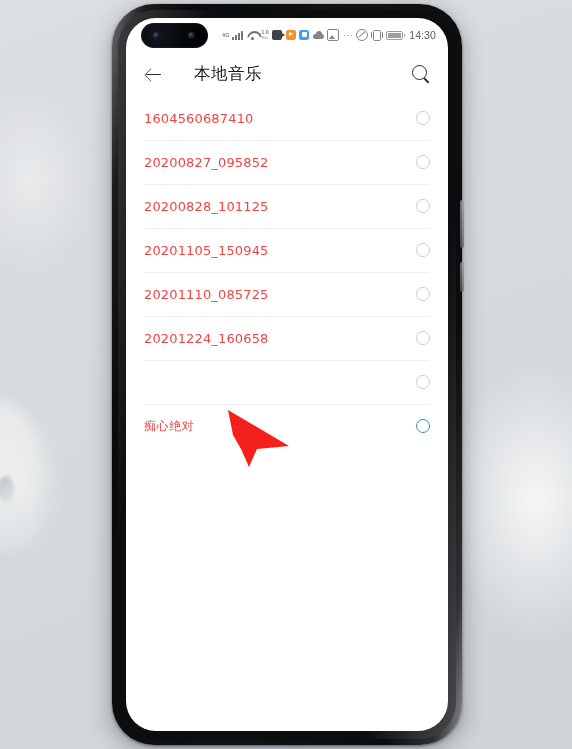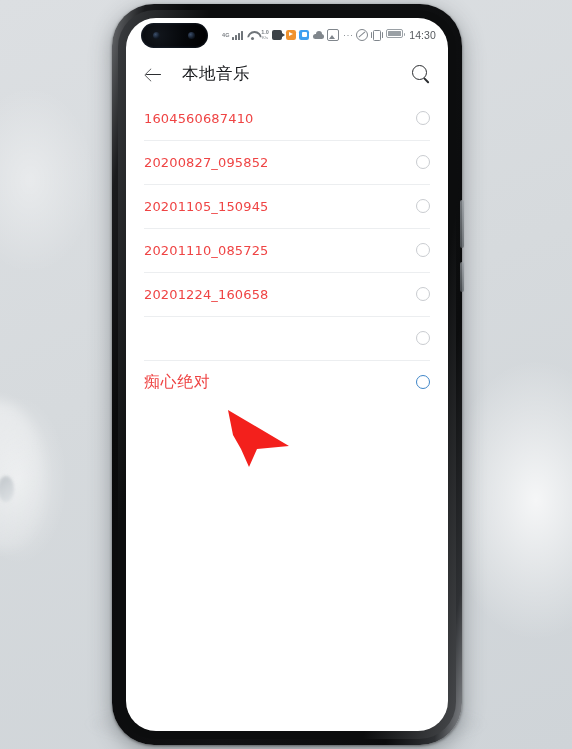--- a/index.html
+++ b/index.html
@@ -42,21 +42,21 @@
 
   
   .statusbar{position:relative;height:34px;display:flex;align-items:center;padding:0 12px 0 14px;}
   .punch{position:absolute;left:15px;top:5px;width:67px;height:25px;border-radius:13px;
     background:radial-gradient(circle at 17px 12px,#12161c 0%,#05070a 52%,#000 100%),
                linear-gradient(90deg,#06080b,#010203);
     box-shadow:inset 0 0 3px rgba(60,80,110,.5);}
   .lens{position:absolute;top:9px;width:7px;height:7px;border-radius:50%;
     background:radial-gradient(circle at 35% 35%,#3c4f6b 0%,#121a26 60%,#05080c 100%);}
   .lens.a{left:12px;} .lens.b{left:47px;}
-  .sb-right{margin-left:auto;display:flex;gap:3px;}
+  .sb-right{margin-left:auto;display:flex;align-items:center;gap:3px;}
   .sb-mid{position:absolute;left:96px;top:0;height:34px;display:flex;align-items:center;gap:3.5px;}
   .sig-4g{font-size:5.5px;color:#7d8287;font-weight:700;letter-spacing:.2px;margin-right:-1px;}
   .bars{display:inline-flex;align-items:flex-end;gap:1px;height:9px;}
   .bars i{display:block;width:2px;background:#6f7479;border-radius:.5px;}
   .bars i:nth-child(1){height:3px} .bars i:nth-child(2){height:5px}
   .bars i:nth-child(3){height:7px} .bars i:nth-child(4){height:9px}
   .wifi{position:relative;width:11px;height:9px;}
   .wifi::before{content:"";position:absolute;left:0;top:0;width:11px;height:11px;border-radius:50%;
     border:2.2px solid #6f7479;clip-path:polygon(0 0,100% 0,100% 45%,0 45%);}
   .wifi::after{content:"";position:absolute;left:4px;top:6px;width:3px;height:3px;border-radius:50%;background:#6f7479;}
@@ -84,33 +84,33 @@
   .batt{width:17px;height:9px;border:1.3px solid #9aa0a5;border-radius:2px;position:relative;padding:1px;box-sizing:border-box;}
   .batt::after{content:"";position:absolute;right:-3px;top:2.6px;width:1.6px;height:3px;background:#9aa0a5;border-radius:0 1px 1px 0;}
   .batt i{display:block;height:100%;width:100%;background:#9aa0a5;border-radius:.5px;}
   .clock{font-size:10.5px;color:#55595e;margin-left:3px;letter-spacing:.1px;}
 
   
   .appbar{height:44px;display:flex;align-items:center;padding:0 16px;}
   .back{width:22px;height:22px;position:relative;cursor:pointer;flex:0 0 auto;}
   .back::before{content:"";position:absolute;left:4px;top:10.5px;width:15px;height:1.5px;background:#2b2d30;border-radius:1px;}
   .back::after{content:"";position:absolute;left:4px;top:6.5px;width:9px;height:9px;border-left:1.5px solid #2b2d30;border-bottom:1.5px solid #2b2d30;transform:rotate(45deg);border-radius:1px;}
-  .title{font-size:16.5px;color:#1a1c1f;margin-left:18px;letter-spacing:.5px;
+  .title{font-size:16.5px;color:#1a1c1f;margin-left:30px;letter-spacing:.5px;
     font-family:"DejaVu Sans","Liberation Sans",sans-serif;}
   .search{margin-left:auto;width:22px;height:22px;position:relative;cursor:pointer;}
   .search::before{content:"";position:absolute;left:2px;top:2px;width:13px;height:13px;border-radius:50%;border:1.6px solid #2b2d30;}
   .search::after{content:"";position:absolute;left:14px;top:14px;width:7px;height:1.6px;background:#2b2d30;border-radius:1px;transform:rotate(45deg);transform-origin:left center;}
 
   
   .list{padding:0 0 0 0;}
   .row{height:44px;display:flex;align-items:center;margin:0 18px;position:relative;cursor:pointer;}
   .row+.row::before{content:"";position:absolute;left:0;right:0;top:0;height:1px;background:#eceef0;}
   .row-label{font-size:13px;color:#ef4444;letter-spacing:.15px;
     font-family:"DejaVu Sans","Liberation Sans",sans-serif;}
-  .row-label.cjk{font-size:16px;letter-spacing:.6px;}
+  .row-label.cjk{font-size:12px;letter-spacing:.6px;}
   .radio{margin-left:auto;width:14px;height:14px;border-radius:50%;border:1.3px solid #c9ccd0;box-sizing:border-box;}
   .radio.hover{border-color:#3f86c8;border-width:1.5px;}
   .radio.checked{border:none;background:#2979e6;position:relative;width:15px;height:15px;}
   .radio.checked::after{content:"";position:absolute;left:4.2px;top:4.2px;width:6.6px;height:6.6px;border-radius:50%;background:#fff;}
 
   
   .cursor{position:absolute;left:113px;top:17px;width:70px;height:62px;pointer-events:none;}
 </style>
 </head>
 <body>
@@ -177,20 +177,24 @@
     <div class="list">
         <div class="row">
           <span class="row-label">1604560687410</span>
           <span class="radio"></span>
         </div>
         <div class="row">
           <span class="row-label">20200827_095852</span>
           <span class="radio"></span>
         </div>
         <div class="row">
+          <span class="row-label">20200828_101125</span>
+          <span class="radio"></span>
+        </div>
+        <div class="row">
           <span class="row-label">20201105_150945</span>
           <span class="radio"></span>
         </div>
         <div class="row">
           <span class="row-label">20201110_085725</span>
           <span class="radio"></span>
         </div>
         <div class="row">
           <span class="row-label">20201224_160658</span>
           <span class="radio"></span>

